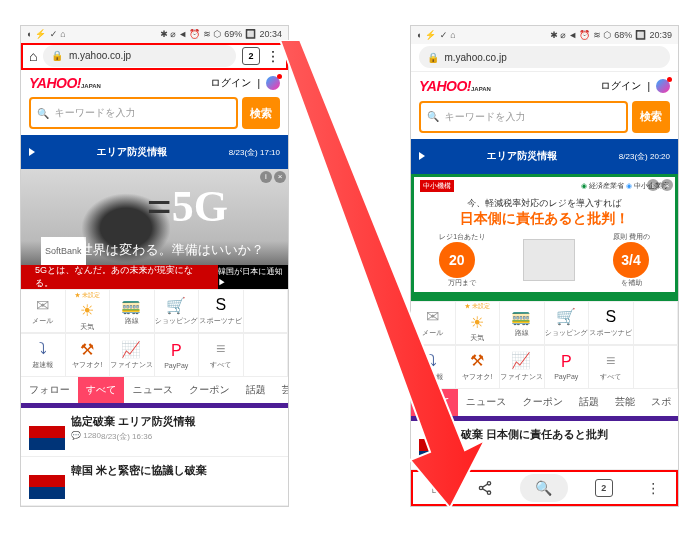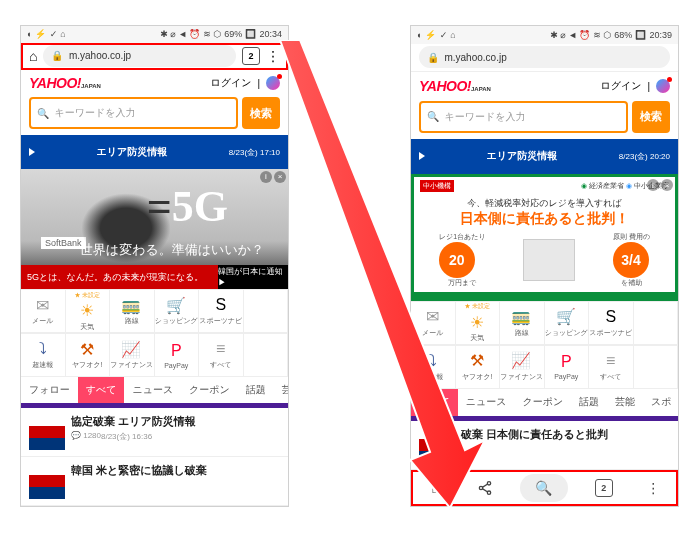--- a/index.html
+++ b/index.html
@@ -21,25 +21,25 @@
 .wand::after{content:"";position:absolute;top:-2px;right:-2px;width:5px;height:5px;background:red;border-radius:50%}
 .search-row{display:flex;gap:4px;padding:0 8px 6px}
 .search-box{flex:1;border:2px solid #ff8c00;border-radius:4px;height:28px;display:flex;align-items:center;padding:0 6px;gap:5px;color:#999}
 .search-btn{width:38px;background:#ff8c00;color:#fff;border-radius:4px;display:flex;align-items:center;justify-content:center;font-size:11px;font-weight:bold}
 .disaster-bar{height:36px;background:#0045a6;color:#fff;display:flex;align-items:center;justify-content:space-between;padding:0 8px;font-size:10px}
 .disaster-bar .play{width:0;height:0;border-left:6px solid #fff;border-top:4px solid transparent;border-bottom:4px solid transparent}
 .ad-box{height:130px;position:relative;overflow:hidden}
 .ad-5g{background:linear-gradient(180deg,#d8d8d8 0%,#bababa 60%,#2a2a2a 100%);position:relative}
 .ad-5g .g5{position:absolute;top:12px;right:60px;font-size:44px;font-weight:bold;color:#fff;font-family:serif}
 .ad-5g .g5 .eq{color:#333}
-.ad-5g .sb{position:absolute;top:68px;left:20px;background:#fff;color:#666;font-size:9px;padding:1px 4px}
+.ad-5g .sb{position:absolute;top:68px;left:20px;background:#fff;color:#666;font-size:9px;padding:9px 4px}
 .ad-5g .athlete{position:absolute;bottom:26px;left:60px;width:90px;height:70px;background:radial-gradient(ellipse at center,#333 40%,transparent 70%)}
 .ad-5g .tagline{position:absolute;bottom:30px;right:24px;color:#fff;font-size:13px}
 .ad-5g .footer{position:absolute;bottom:0;left:0;right:0;height:24px;display:flex}
-.ad-5g .footer .red{flex:1;background:#c00;color:#fff;font-size:9px;display:flex;align-items:center;padding:0 6px}
+.ad-5g .footer .red{flex:1;background:#c00;color:#fff;font-size:9px;display:flex;align-items:center;padding:0 14px}
 .ad-5g .footer .black{width:70px;background:#000;color:#fff;font-size:8px;display:flex;align-items:center;justify-content:center}
 .ad-green{border:3px solid #0a8f3c;background:#fff;box-sizing:border-box}
 .ad-green .top{display:flex;justify-content:space-between;padding:3px 6px;font-size:7px;color:#444;align-items:center}
 .ad-green .badge{background:#d00;color:#fff;padding:1px 3px;font-size:7px}
 .ad-green .h1{text-align:center;font-size:9px;color:#333;margin-top:2px}
 .ad-green .h2{text-align:center;font-size:14px;font-weight:bold;color:#ff6600}
 .ad-green .mid{display:flex;justify-content:space-around;align-items:center;padding:4px 6px}
 .ad-green .circ{width:36px;height:36px;border-radius:50%;background:#ff6600;color:#fff;display:flex;align-items:center;justify-content:center;font-size:14px;font-weight:bold}
 .ad-green .reg{width:50px;height:40px;background:#e8e8e8;border:1px solid #ccc}
 .ad-green .lbl{font-size:7px;text-align:center;color:#555}

